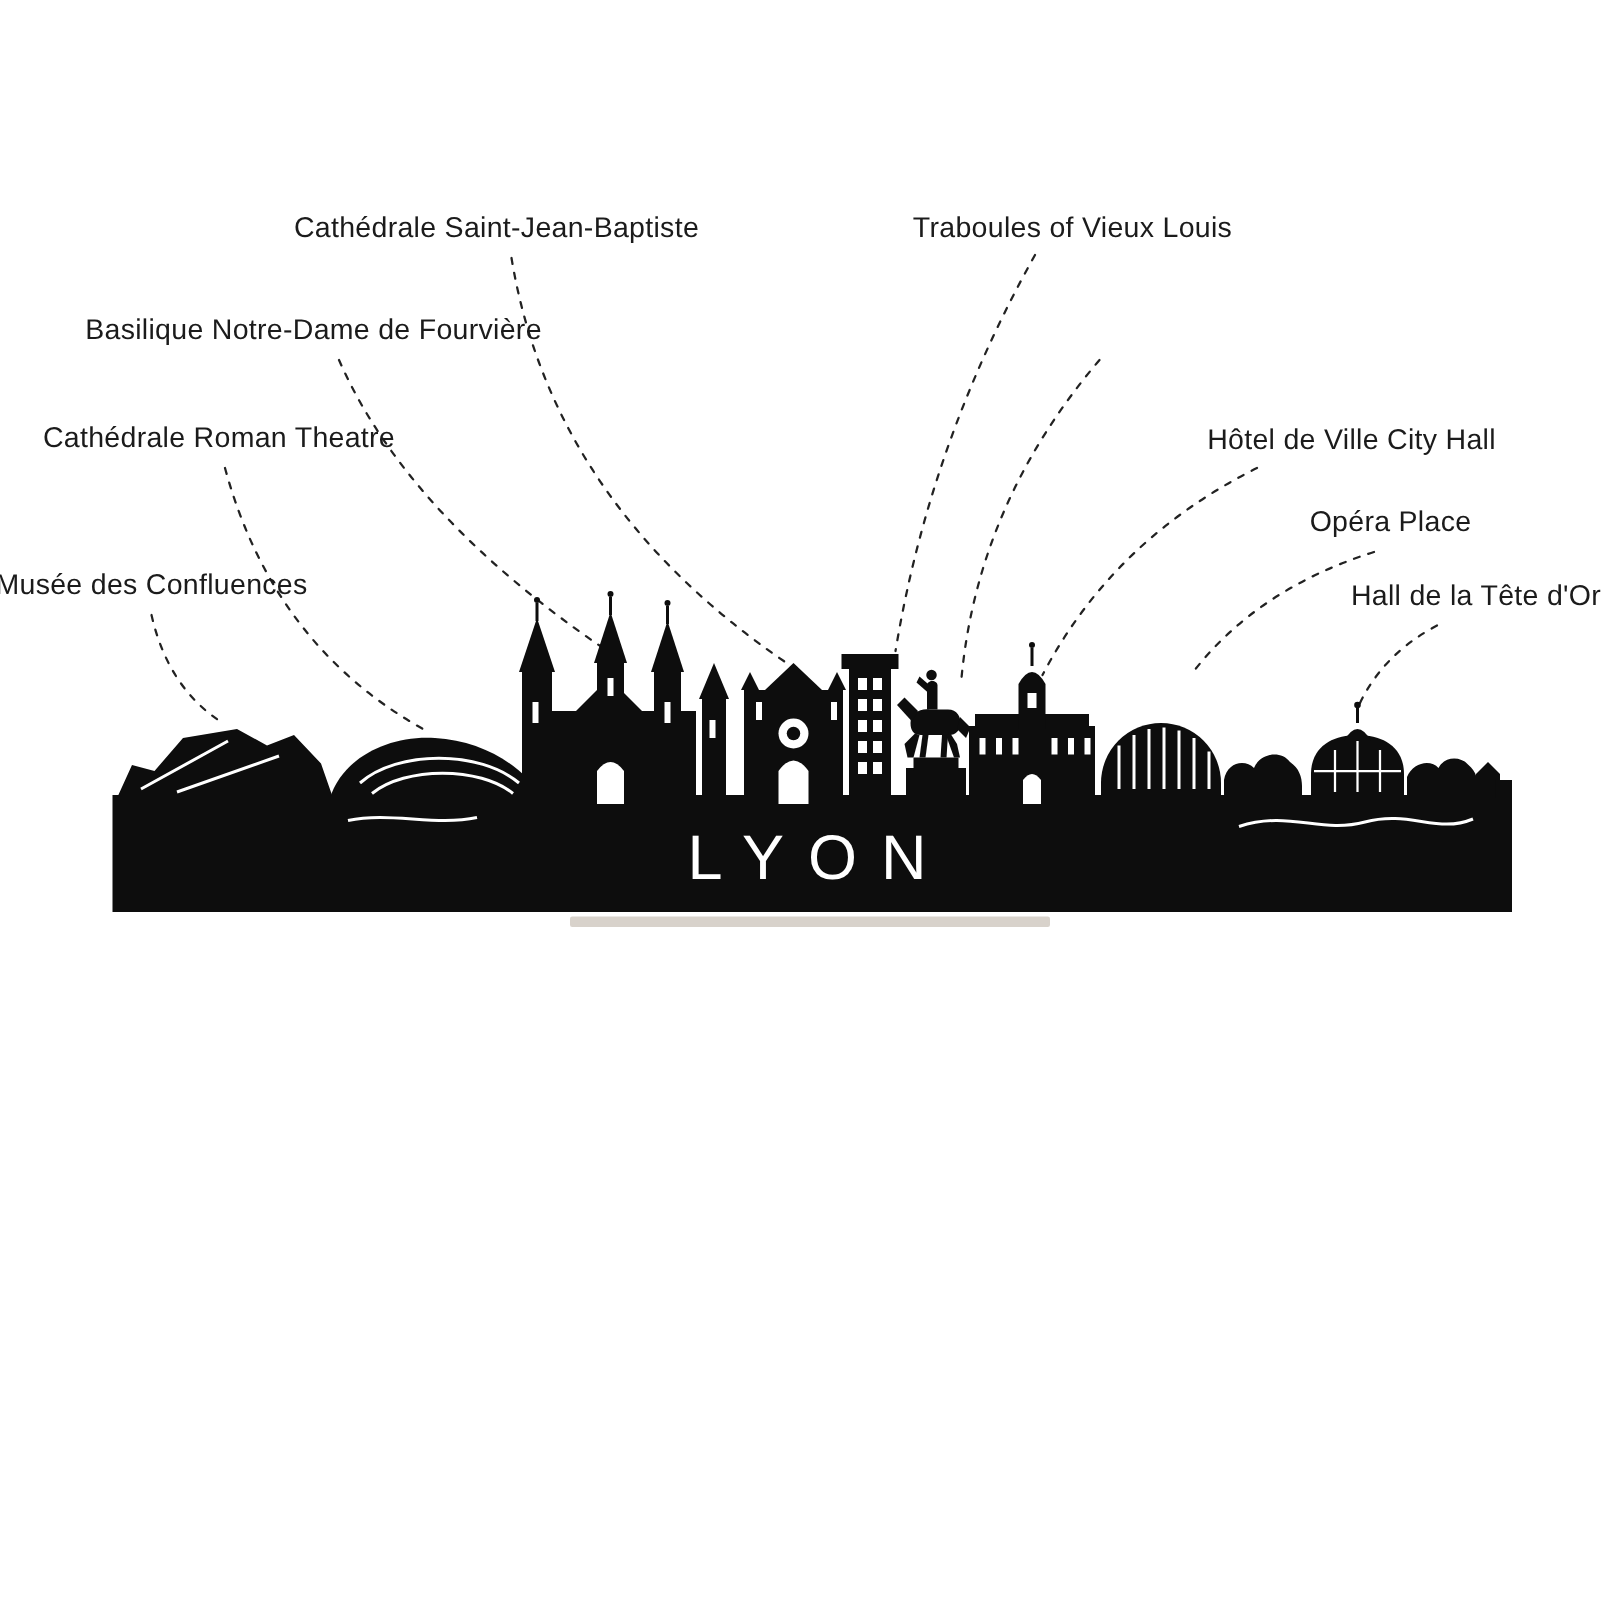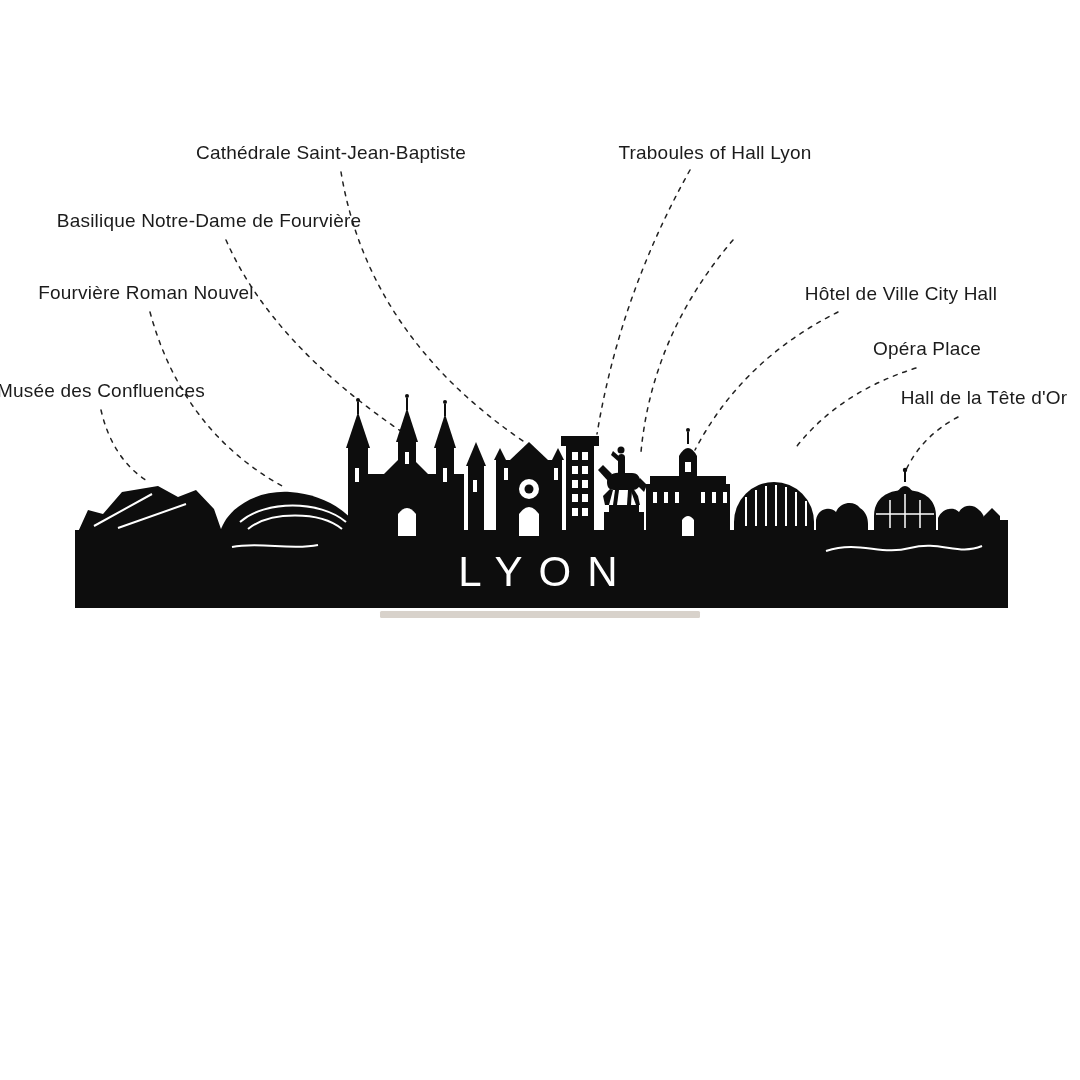--- a/index.html
+++ b/index.html
@@ -178,21 +178,21 @@
 
       <path d="M232,547 C260,541 290,551 318,545" stroke="#ffffff" stroke-width="2" fill="none"></path>
     </g>
 
     <text x="546" y="586" text-anchor="middle" font-size="42" letter-spacing="16" fill="#ffffff" class="city-cutout">LYON</text>
 
     <rect x="380" y="611" width="320" height="7" rx="1.5" fill="#d8d2cb"></rect>
   </svg>
 
   <div class="landmark-label" style="left:101px;top:380px">Musée des Confluences</div>
-  <div class="landmark-label" style="left:146px;top:282px">Fourvière Roman Nouvel</div>
+  <div class="landmark-label" style="left:146px;top:282px">Cathédrale Roman Theatre</div>
   <div class="landmark-label" style="left:209px;top:210px">Basilique Notre-Dame de Fourvière</div>
   <div class="landmark-label" style="left:331px;top:142px">Cathédrale Saint-Jean-Baptiste</div>
-  <div class="landmark-label" style="left:715px;top:142px">Traboules of Hall Lyon</div>
+  <div class="landmark-label" style="left:715px;top:142px">Traboules of Vieux Louis</div>
   <div class="landmark-label" style="left:901px;top:283px">Hôtel de Ville City Hall</div>
   <div class="landmark-label" style="left:927px;top:338px">Opéra Place</div>
   <div class="landmark-label" style="left:984px;top:387px">Hall de la Tête d'Or</div>
 
 </div>
 
 </body></html>

